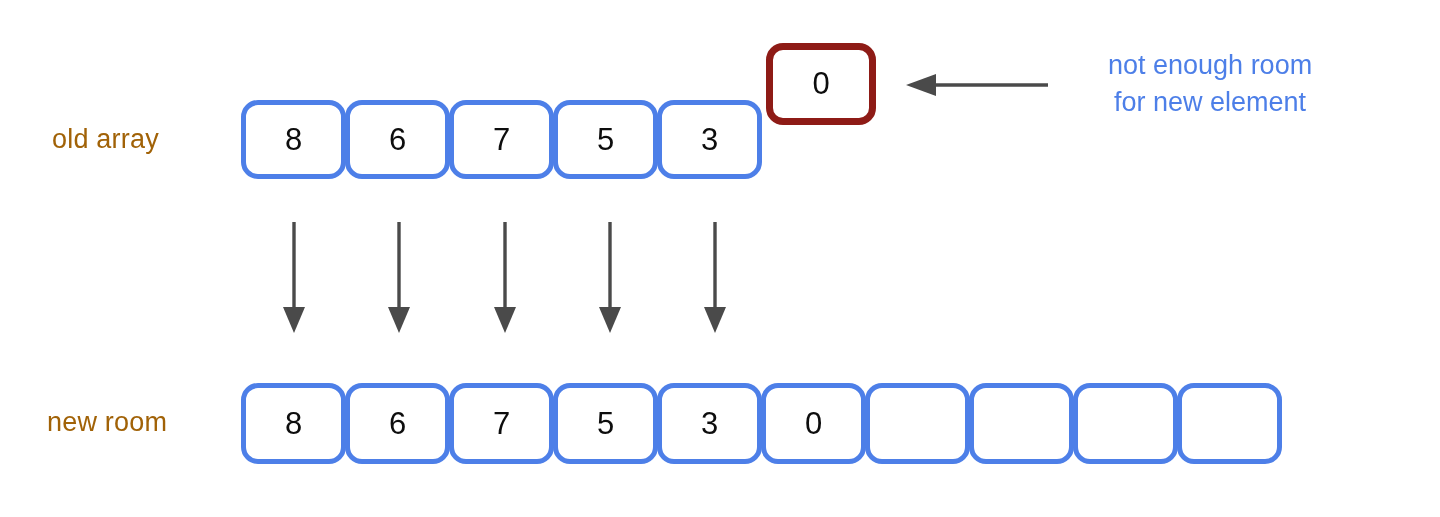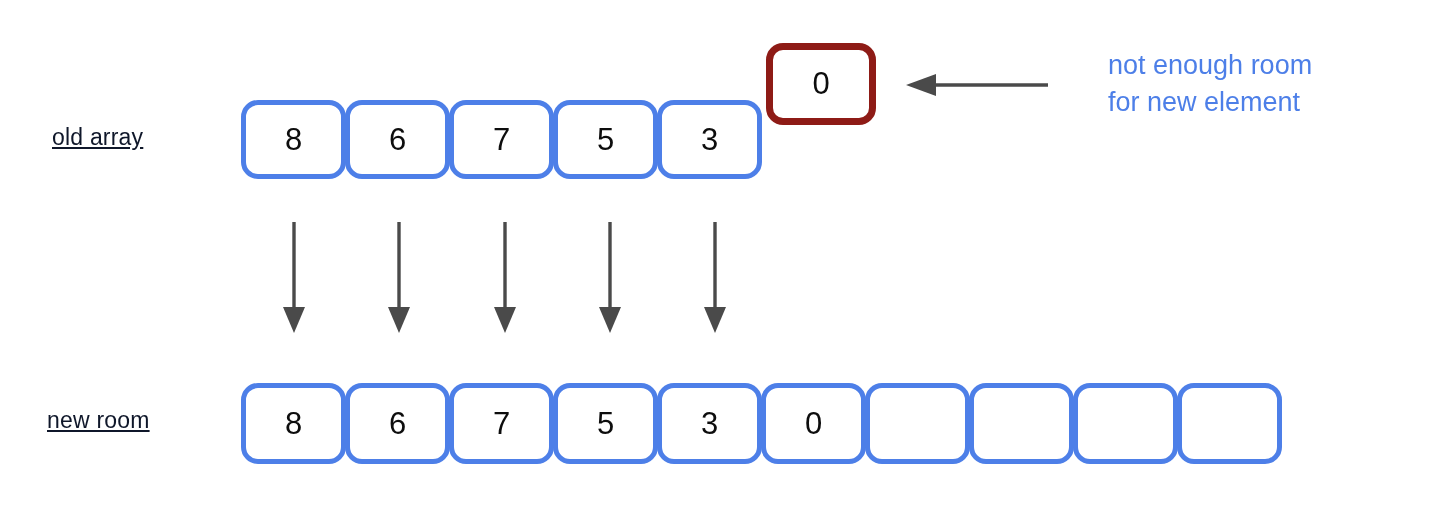--- a/index.html
+++ b/index.html
@@ -14,26 +14,25 @@
     position: relative;
     width: 1440px;
     height: 517px;
     background: #ffffff;
     overflow: hidden;
   }
 
   
   .row-label {
     position: absolute;
-    color: #0f172a;
-    font-size: 23px;
+    color: #a16207;
+    font-size: 27px;
     font-family: "Liberation Sans", sans-serif;
     white-space: nowrap;
     letter-spacing: 0.2px;
-    text-decoration: underline;
   }
   #old-array-label { left: 52px;  top: 124px; }
   #new-array-label { left: 47px;  top: 407px; }
 
   
   .array-row {
     position: absolute;
     display: flex;
     align-items: flex-start;
   }
@@ -79,20 +78,21 @@
   }
 
   
   #annotation-text {
     position: absolute;
     left: 1108px;
     top: 47px;
     color: #4d7fe8;
     font-size: 27px;
     line-height: 37px;
+    text-align: center;
     white-space: pre;
     font-family: "Liberation Sans", sans-serif;
   }
 
   
   #arrows-layer {
     position: absolute;
     left: 0;
     top: 0;
     width: 1440px;

